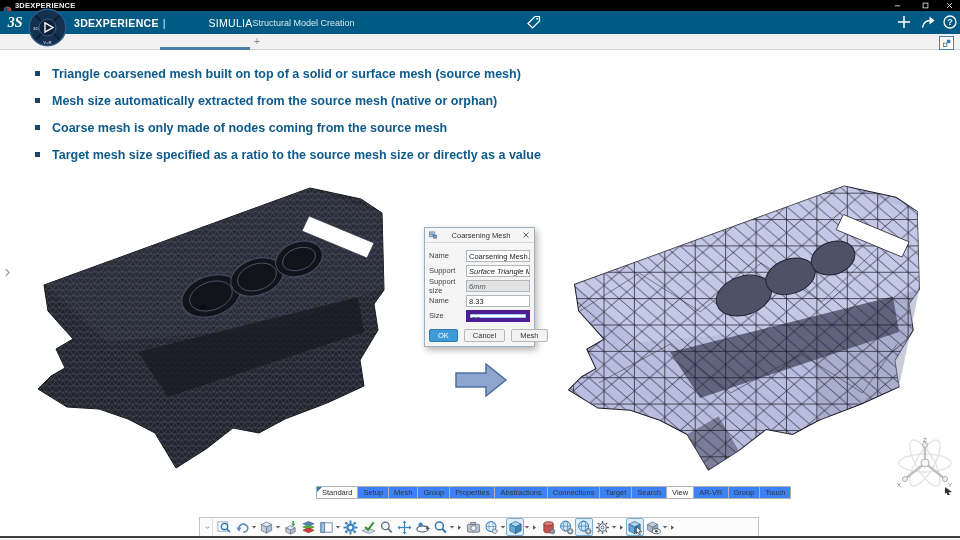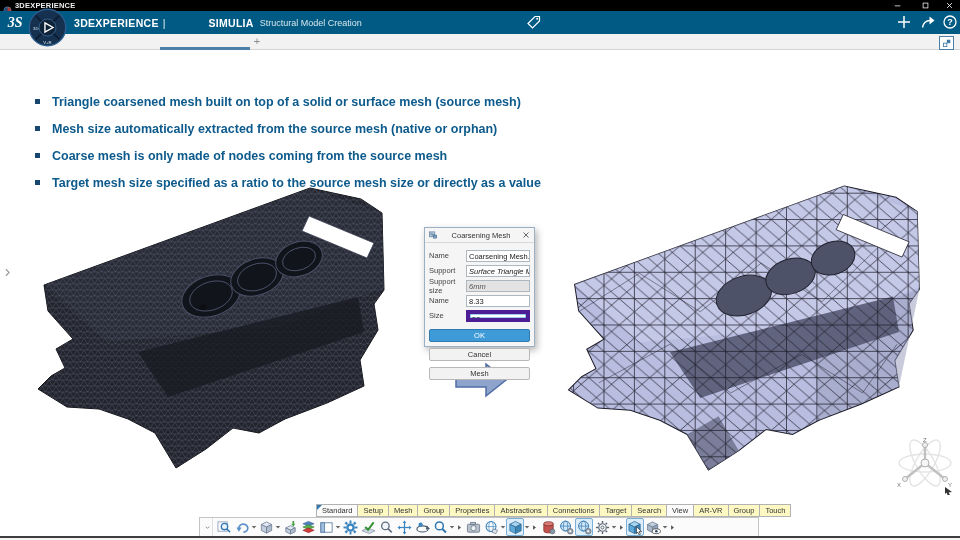--- a/index.html
+++ b/index.html
@@ -14,37 +14,37 @@
   .wbtn { top:0; width:18px; height:11px; display:flex; align-items:center; justify-content:center; }
   .wbtn svg { width:11px; height:11px; }
 
   
   #header { left:0; top:11px; width:960px; height:23px; background:#005a84; }
   #dslogo { left:7px; top:12px; width:28px; height:21px; }
   #compass { left:28px; top:8px; width:39px; height:39px; z-index:5; }
   #brandline { left:74px; top:11px; height:23px; display:flex; align-items:center; color:#fff; white-space:nowrap; }
   #brandline .b1 { font-size:10.5px; font-weight:bold; letter-spacing:.3px; }
   #brandline .pipe { font-size:10.5px; margin:0 4px; opacity:.9; }
-  #brandline .b2 { font-size:10.5px; font-weight:bold; letter-spacing:.3px;padding-left:39px; }
-  #brandline .b3 { font-size:9px; margin-left:6px; opacity:.85; }
+  #brandline .b2 { font-size:10.5px; font-weight:normal; letter-spacing:.3px;padding-left:39px; }
+  #brandline .b3 { font-size:9px; margin-left:0; opacity:.85; }
   #searchbox { left:347px; top:15px; width:173px; height:15px; background:#fff; border-radius:2px; display:flex; align-items:center;margin-top:20px; }
   #searchbox input { flex:1; border:none; outline:none; font-size:8px; padding:0 4px; color:#333; background:transparent; font-family:"Liberation Sans",sans-serif; }
   #searchbox .glass { width:13px; height:13px; margin-right:2px; }
   .hicon { top:14px; width:16px; height:16px; }
   .hicon svg { width:16px; height:16px; }
 
   
   #toptabs { left:0; top:34px; width:960px; height:16px; background:#f2f2f2; border-bottom:1px solid #d4d4d4; }
   #activetab-underline { left:160px; top:47px; width:90px; height:3px; background:#4c7fa8; }
   #newtab { left:250px; top:34px; width:14px; height:14px; color:#8a8a8a; font-size:11px; line-height:14px; text-align:center; }
   #expandview { left:939px; top:36px; width:15px; height:14px; border:1px solid #4c7fa8; background:#fff; display:flex; align-items:center; justify-content:center; }
   #expandview svg { width:11px; height:11px; }
 
   
-  #bullets { left:35px; top:61px; list-style:none;margin-top:28px; }
+  #bullets { left:35px; top:61px; list-style:none; }
   #bullets li { height:27px; line-height:27px; white-space:nowrap; font-size:12.5px; font-weight:bold; color:#0d5a8c; }
   #bullets li .sq { display:inline-block; width:5px; height:5px; background:#17476e; margin-right:12px; vertical-align:2px; }
 
   
   #meshL { left:28px; top:182px; width:382px; height:288px; }
   #meshR { left:556px; top:180px; width:392px; height:292px; }
   #bigarrow { left:452px; top:360px; width:58px; height:40px; }
 
   
   #dialog { left:424px; top:227px; width:111px; height:120px; background:#f5f5f5; border:1px solid #9ab0c4; box-shadow:2px 3px 7px rgba(0,0,0,.3); font-size:7.5px; z-index:10; }
@@ -52,31 +52,31 @@
   #dialog .dtitle .dico { width:10px; height:10px; margin-right:3px; }
   #dialog .dtitle .dtext { flex:1; font-size:7.5px; color:#333;text-align:center; }
   #dialog .dtitle .dclose { width:10px; height:10px; }
   #dialog .dbody { padding:5px 4px 0 4px; }
   .drow { display:flex; align-items:center; height:15px; }
   .dlabel { width:37px; color:#444; }
   .dinput { flex:1; height:12px; line-height:11px; background:#fff; border:1px solid #aeb6be; padding:0 2px; overflow:hidden; white-space:nowrap; color:#222; }
   .dinput.italic { font-style:italic; }
   .dinput.disabled { background:#e3e3e3; color:#555; font-style:italic; }
   .dinput.focused { border:4px solid #4c1d95; box-shadow:0 0 0 .5px #3f9bd8 inset; }
-  #dialog .dbtns { display:flex; gap:6px; padding:6px 4px 0 4px;flex-direction:column; }
+  #dialog .dbtns { display:flex; gap:6px; padding:6px 4px 0 4px; }
   .dbtn { height:13px; padding:0 8px; font-size:7.5px; line-height:11px; background:#f2f2f2; border:1px solid #b8b8b8; border-radius:2px; color:#333; font-family:"Liberation Sans",sans-serif; }
   .dbtn.primary { background:#3f9bd8; border-color:#2f7ab0; color:#fff; }
 
   
   #panel-chevron { left:1px; top:265px; width:13px; height:13px; }
   #triad { left:895px; top:437px; width:60px; height:58px; }
 
   
-  #btabs { left:316px; top:504px; height:14px; display:flex; }
-  .btab { height:13px; padding:0 5px; font-size:7.5px; line-height:12px; color:#333; background:#fef9c3; border:1px solid #b2b2b2; border-left:none; white-space:nowrap; position:relative; }
+  #btabs { left:316px; top:486px; height:14px; display:flex; }
+  .btab { height:13px; padding:0 5px; font-size:7.5px; line-height:12px; color:#333; background:#3b82f6; border:1px solid #b2b2b2; border-left:none; white-space:nowrap; position:relative; }
   .btab:first-child { border-left:1px solid #b2b2b2; }
   .btab.active { background:#fbfbfb; }
   .btab.corner:before { content:""; position:absolute; left:0; top:0; border-left:5px solid #2f7ab0; border-bottom:5px solid transparent; }
 
   
   #toolbar { left:199px; top:517px; width:560px; height:20px; background:#fbfbfb; border:1px solid #c4c4c4; display:flex; align-items:center; padding:0 2px; }
   #toolbar .collapse { width:11px; height:18px; display:flex; align-items:center; justify-content:center; border-right:1px solid #e0e0e0; margin-right:2px; }
   #toolbar .collapse svg { width:9px; height:9px; }
   .tool { width:18px; height:18px; display:flex; align-items:center; justify-content:center; border:1px solid transparent; border-radius:2px; flex:0 0 auto; }
   .tool svg { width:15px; height:15px; }

